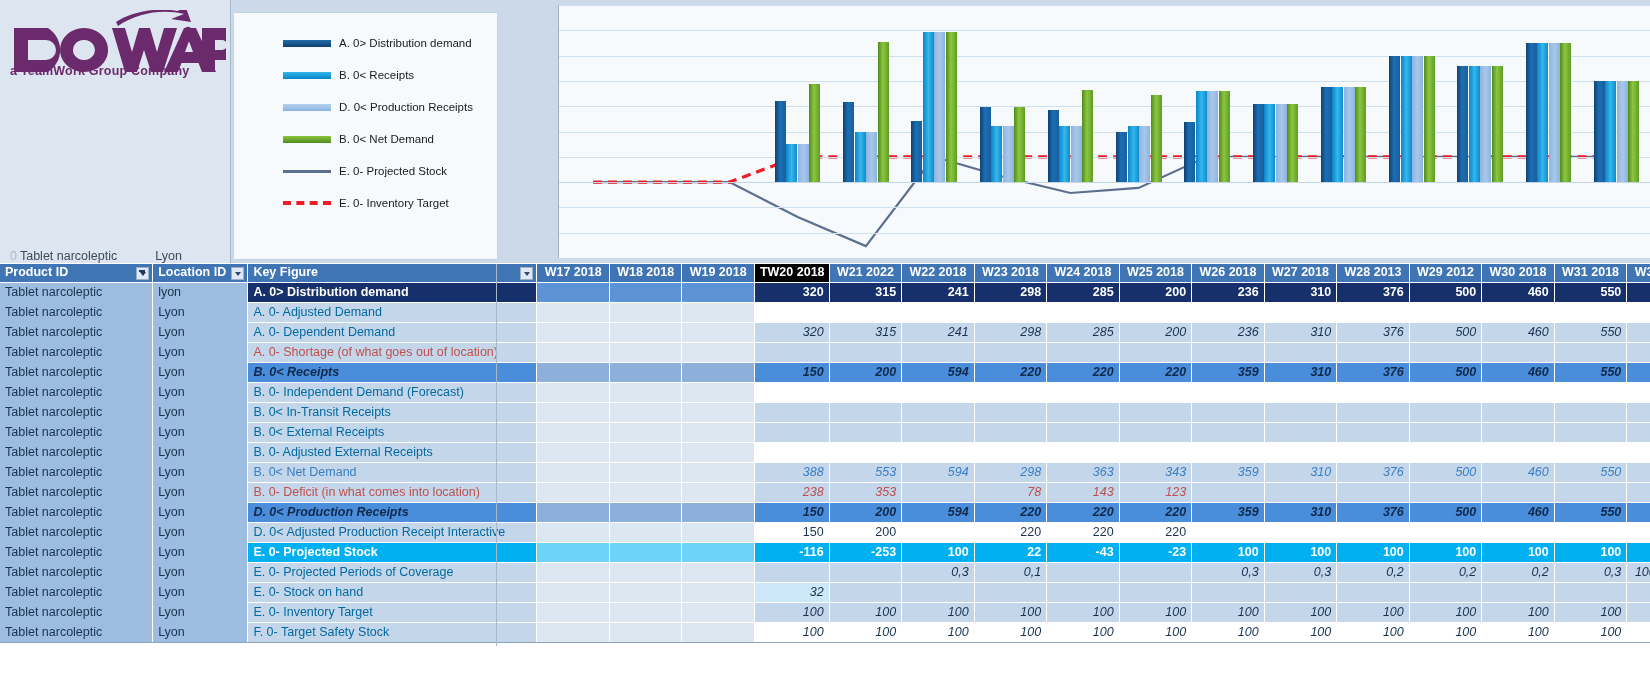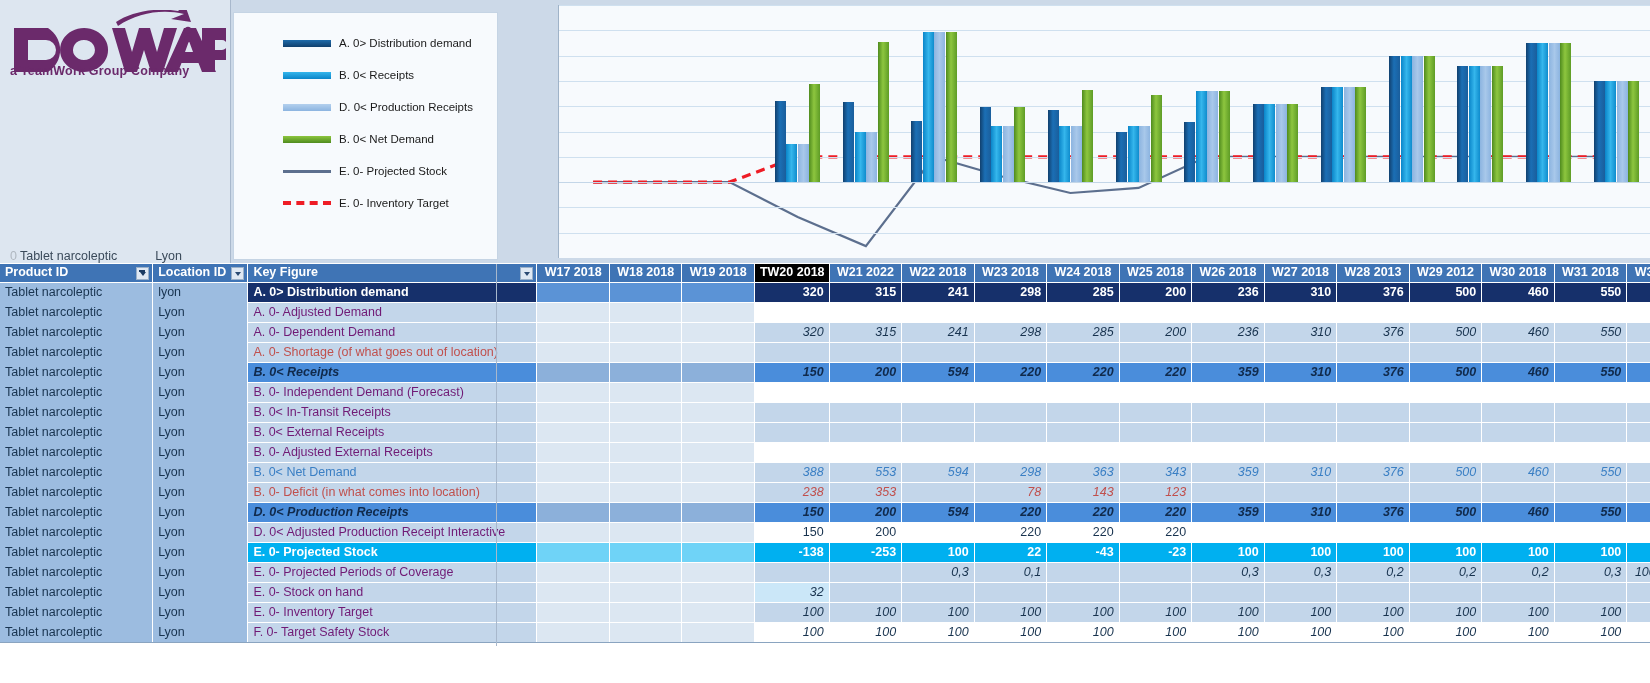--- a/index.html
+++ b/index.html
@@ -144,21 +144,21 @@
   .fltbtn.active::after{
     content:""; position:absolute; left:2px; top:2px;
     width:6px; height:1.5px; background:#1a3a62;
   }
 
   
   td.pid, td.lid {
     background:#9cbce0; color:#18334f; border-right:none;
   }
   td.kf {
-    background:#c3d6ea; color:#701a75;
+    background:#c3d6ea; color:#0369a1;
     border-bottom:1px solid #ffffff;
   }
   td.val {
     text-align:right; background:#c3d6ea; color:#18334f;
     border-bottom:1px solid #ffffff;
   }
   td.blank-l { background:#dce7f2; }
 
   
   tr.r-dark td.kf, tr.r-dark td.val { background:#16306b; color:#ffffff; font-weight:bold; }
@@ -672,21 +672,21 @@
           <td class="val"></td>
           <td class="val"></td>
         </tr>
         <tr class="r-cyan">
           <td class="pid">Tablet narcoleptic</td>
           <td class="lid">Lyon</td>
           <td class="kf">E. 0- Projected Stock</td>
           <td class="val blank-l"></td>
           <td class="val blank-l"></td>
           <td class="val blank-l"></td>
-          <td class="val">-138</td>
+          <td class="val">-116</td>
           <td class="val">-253</td>
           <td class="val">100</td>
           <td class="val">22</td>
           <td class="val">-43</td>
           <td class="val">-23</td>
           <td class="val">100</td>
           <td class="val">100</td>
           <td class="val">100</td>
           <td class="val">100</td>
           <td class="val">100</td>

